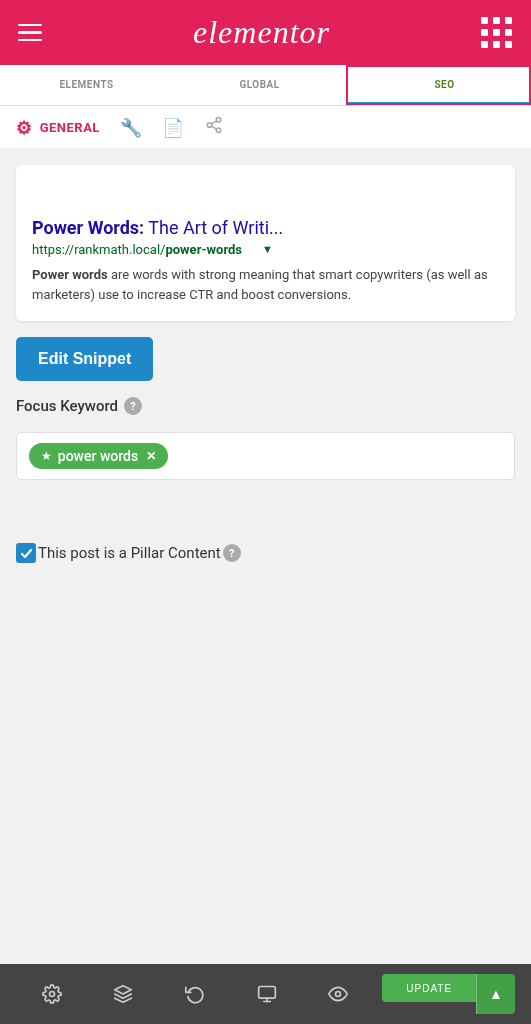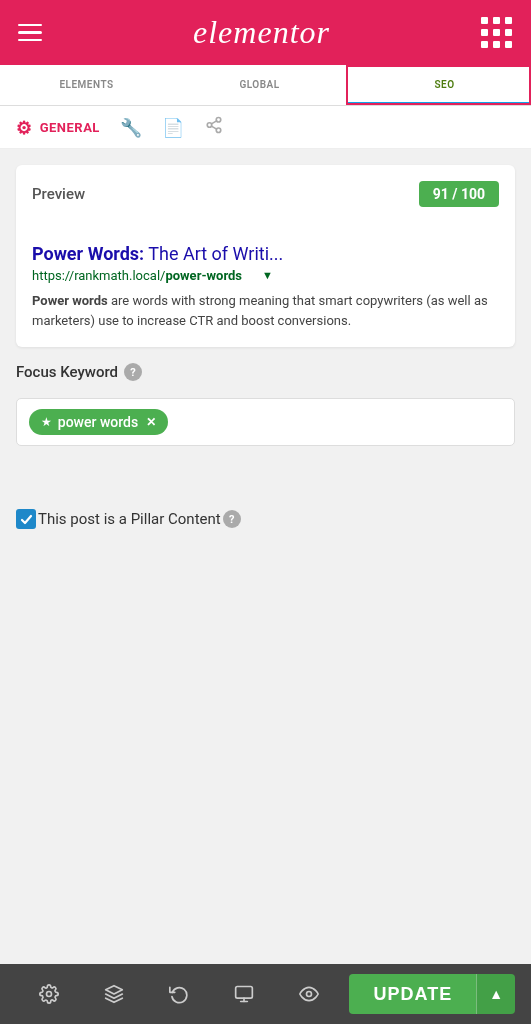--- a/index.html
+++ b/index.html
@@ -307,25 +307,25 @@
     .update-btn-group {
       display: flex;
       align-items: stretch;
       margin-left: 8px;
     }
     .update-btn {
       background: #4caf50;
       color: white;
       border: none;
       padding: 0 24px;
-      font-size: 18px;
-      font-weight: 700;
+      font-size: 10px;
+      font-weight: 400;
       letter-spacing: 1px;
       cursor: pointer;
-      height: 40px;
+      height: 28px;
       border-radius: 4px 0 0 4px;
     }
     .update-arrow-btn {
       background: #43a047;
       color: white;
       border: none;
       padding: 0 12px;
       font-size: 14px;
       cursor: pointer;
       height: 40px;
@@ -376,38 +376,35 @@
         <circle cx="18" cy="19" r="3"></circle>
       <line x1="8.59" y1="13.51" x2="15.42" y2="17.49"></line>
         <line x1="15.41" y1="6.51" x2="8.59" y2="10.49"></line>
     </svg>
   </span>
 </div>
 
 <div class="main">
 
   <div class="preview-card">
-    <div class="preview-header">
-      <span class="preview-label">Preview</span>
-      <span class="score-badge">91 / 100</span>
-    </div>
     <div class="preview-title">
       <span class="blue-part">Power Words:</span><span class="green-part"> The Art of Writi...</span>
     </div>
     <div class="preview-url">
       <span class="preview-url-text">
         <span>https://rankmath.local/</span><strong>power-words</strong>
       </span>
       <span class="url-arrow">▼</span>
     </div>
     <div class="preview-desc">
       <strong>Power words</strong><span> are words with strong meaning that smart copywriters (as well as marketers) use to increase CTR and boost conversions.</span>
     </div>
   </div>
 
+  <button class="edit-snippet-btn">Edit Snippet</button>
 
   <div class="focus-keyword-section">
     <div class="focus-keyword-label">
       <span>Focus Keyword</span>
       <span class="help-icon">?</span>
     </div>
     <div class="keyword-input-box">
       <div class="keyword-tag">
         <span class="star">★</span>
         <span>power words</span>

